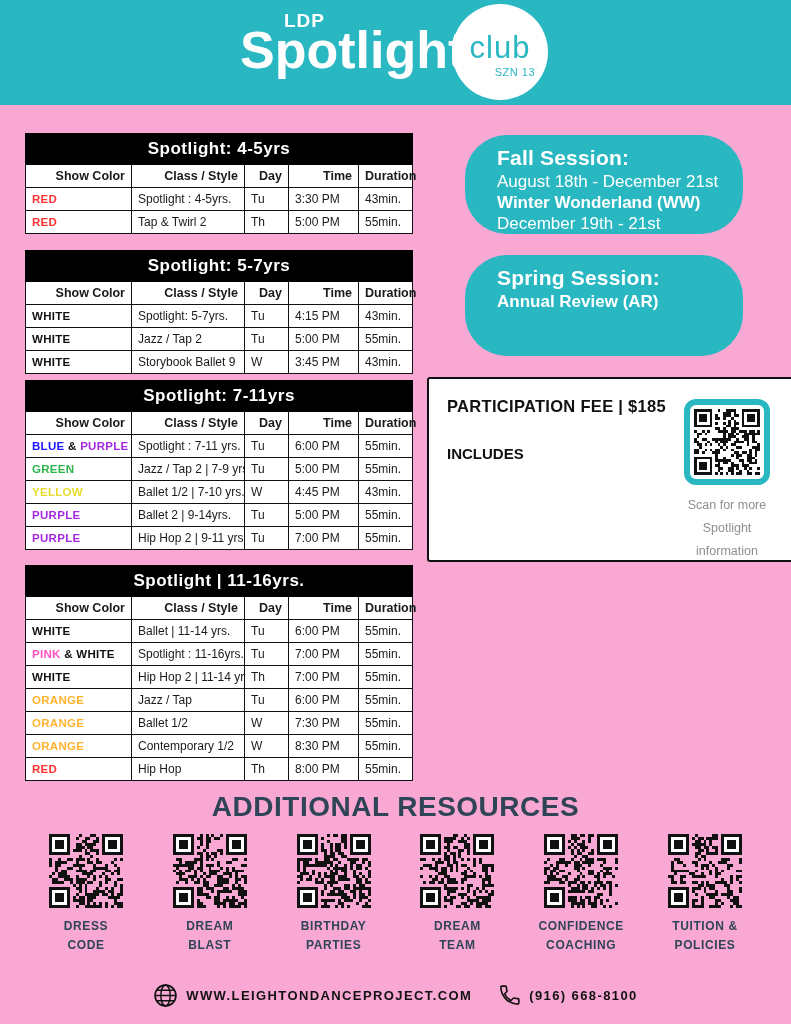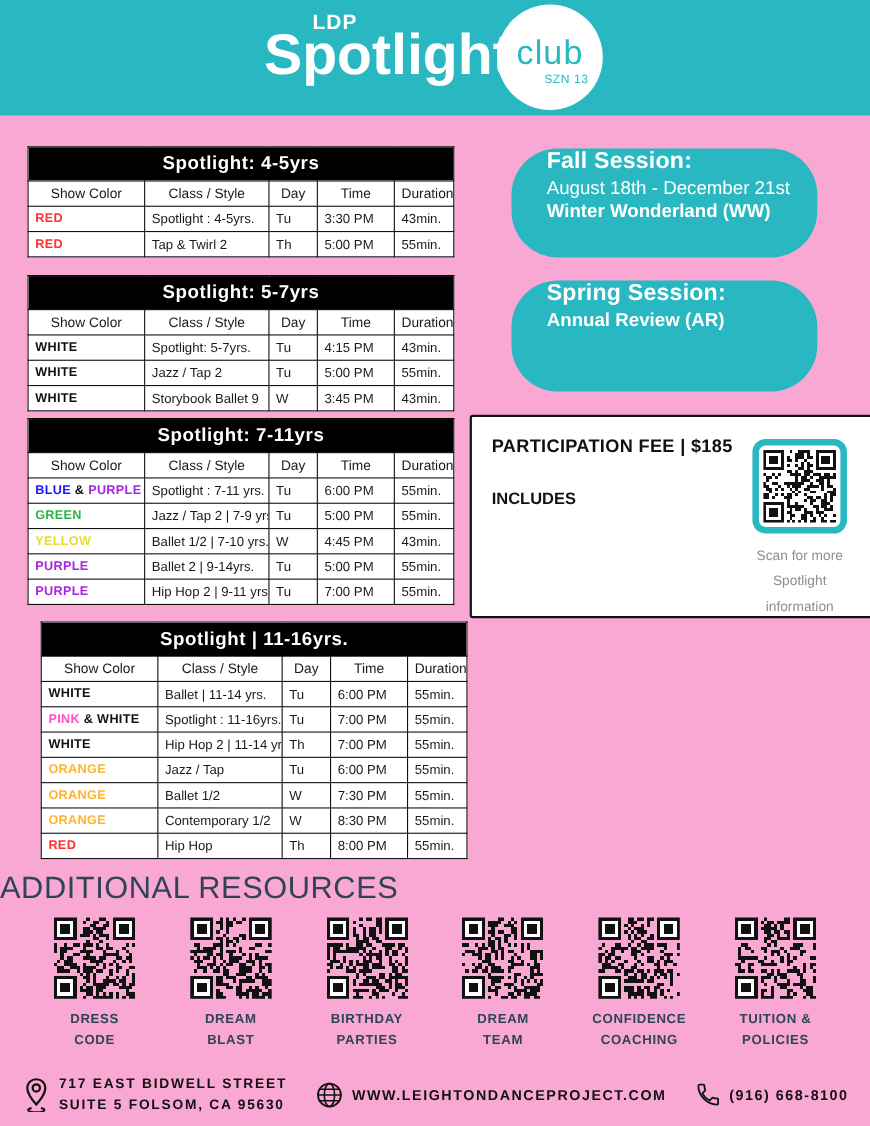--- a/index.html
+++ b/index.html
@@ -40,33 +40,33 @@
     border-collapse: collapse; background: #fff;
     font-size: 12px; color: #1a1a1a; table-layout: fixed;
   }
   table.sched td, table.sched th { border: 1.5px solid #111; }
   table.sched .title-cell {
     background: #000; color: #fff; text-align: center;
     font-size: 17px; font-weight: 700; letter-spacing: 0.5px;
     padding: 5px 0; border: 1.5px solid #000;
   }
   table.sched th.colh {
-    text-align: center; font-size: 12.5px; font-weight: 400;
+    text-align: right; font-size: 12.5px; font-weight: 700;
     padding: 4px 6px; background: #fff;
   }
   table.sched td { padding: 4px 6px; font-weight: 400; white-space: nowrap; overflow: hidden; }
   table.sched td.color-cell { font-weight: 800; letter-spacing: 0.3px; font-size: 11.5px; }
   .col-show { width: 106px; } .col-class { width: 113px; } .col-day { width: 44px; }
   .col-time { width: 70px; } .col-dur { width: 54px; }
 
   
   .session-box {
     position: absolute; left: 465px; width: 278px;
     background: #29b8c2; border-radius: 42px; color: #fff;
-    padding: 0 18px 11px 32px;
+    padding: 11px 18px 11px 32px;
   }
   .session-box.fall { top: 135px; height: 99px; }
   .session-box.spring { top: 255px; height: 101px; }
   .session-title { font-size: 21px; font-weight: 700; margin-bottom: 2px; letter-spacing: 0.2px; }
   .session-line { font-size: 17px; line-height: 1.23; font-weight: 400; }
   .session-line.bold { font-weight: 700; }
 
   
   .fee-box {
     position: absolute; left: 427px; top: 377px; width: 400px; height: 185px;
@@ -87,22 +87,22 @@
     border: 6px solid #29b8c2; border-radius: 12px; background: #fff;
     display: flex; align-items: center; justify-content: center;
   }
   .fee-qr-caption {
     position: absolute; left: 238px; top: 115px; width: 120px;
     text-align: center; color: #8f8f8f; font-size: 12.5px; line-height: 1.85;
   }
 
   
   .resources-title {
-    position: absolute; left: 0; top: 791px; width: 791px; 
-    color: #2f4456; font-size: 28px; font-weight: 400; letter-spacing: 0.5px;
+    position: absolute; left: 0; top: 791px; width: 791px; text-align: center;
+    color: #2f4456; font-size: 28px; font-weight: 700; letter-spacing: 0.5px;
   }
   .resources-row {
     position: absolute; left: 30px; top: 834px; width: 731px;
     display: flex; justify-content: space-between;
   }
   .resource-item { width: 112px; display: flex; flex-direction: column; align-items: center; }
   .resource-qr { width: 74px; height: 74px; }
   .resource-label {
     margin-top: 9px; text-align: center; color: #2f4456;
     font-size: 12px; font-weight: 800; line-height: 1.55; letter-spacing: 0.6px;
@@ -260,21 +260,21 @@
           </tr>
           <tr>
       <td class="color-cell"><span style="color:#a428e0">PURPLE</span></td>
       <td>Hip Hop 2 | 9-11 yrs.</td>
       <td>Tu</td>
       <td>7:00 PM</td>
       <td>55min.</td>
           </tr>
         </tbody>
       </table>
-      <table class="sched" style="top: 565px; margin-left: 12px;">
+      <table class="sched" style="top: 565px;">
         <colgroup>
           <col class="col-show">
           <col class="col-class">
           <col class="col-day">
           <col class="col-time">
           <col class="col-dur">
         </colgroup>
         <tbody>
           <tr>
             <td colspan="5" class="title-cell">Spotlight | 11-16yrs.</td>
@@ -337,20 +337,21 @@
           </tr>
         </tbody>
       </table>
     </div>
 
   <div class="session-box fall">
     <div class="session-title">Fall Session:</div>
     <div class="session-lines">
         <div class="session-line">August 18th - December 21st</div>
         <div class="session-line bold">Winter Wonderland (WW)</div>
+        <div class="session-line">December 19th - 21st</div>
       </div>
   </div>
   <div class="session-box spring">
     <div class="session-title">Spring Session:</div>
     <div class="session-lines">
         <div class="session-line bold">Annual Review (AR)</div>
       </div>
   </div>
 
   <div class="fee-box">
@@ -1915,33 +1916,20 @@
             </g>
           </svg></div>
      <div class="resource-label">TUITION &amp;
 POLICIES</div>
    </div>
     </div>
 
   <div class="footer">
     <div class="footer-group">
       <span class="footer-icon">
-        <svg width="26" height="32" viewBox="0 0 24 30">
-            <path d="M12 2C7.6 2 4.3 5.3 4.3 9.4c0 5.4 7.7 14.2 7.7 14.2s7.7-8.8 7.7-14.2C19.7 5.3 16.4 2 12 2z" fill="none" stroke="#111" stroke-width="1.9"></path>
-            <circle cx="12" cy="9.4" r="3.1" fill="none" stroke="#111" stroke-width="1.9"></circle>
-            <path d="M8 26.5c-2 .5-3 1.2-3 1.8 0 1 3.1 1.7 7 1.7s7-.7 7-1.7c0-.6-1-1.3-3-1.8" fill="none" stroke="#111" stroke-width="1.6"></path>
-          </svg>
-      </span>
-      <div class="addr">
-        <div>717 EAST BIDWELL STREET</div>
-        <div>SUITE 5 FOLSOM, CA 95630</div>
-      </div>
-    </div>
-    <div class="footer-group">
-      <span class="footer-icon">
         <svg width="25" height="25" viewBox="0 0 24 24">
             <circle cx="12" cy="12" r="10" fill="none" stroke="#111" stroke-width="1.6"></circle>
             <ellipse cx="12" cy="12" rx="4.5" ry="10" fill="none" stroke="#111" stroke-width="1.4"></ellipse>
             <path d="M2 12h20M3.3 7h17.4M3.3 17h17.4" fill="none" stroke="#111" stroke-width="1.4"></path>
           </svg>
       </span>
       <span class="site">WWW.LEIGHTONDANCEPROJECT.COM</span>
     </div>
     <div class="footer-group">
       <span class="footer-icon">

